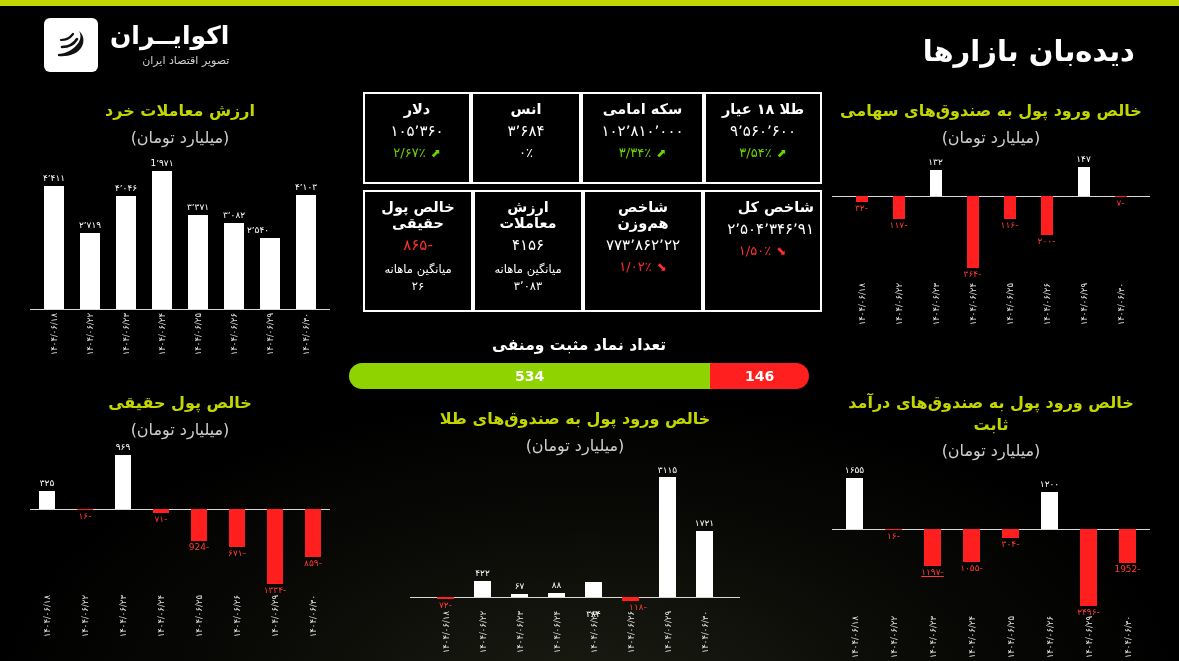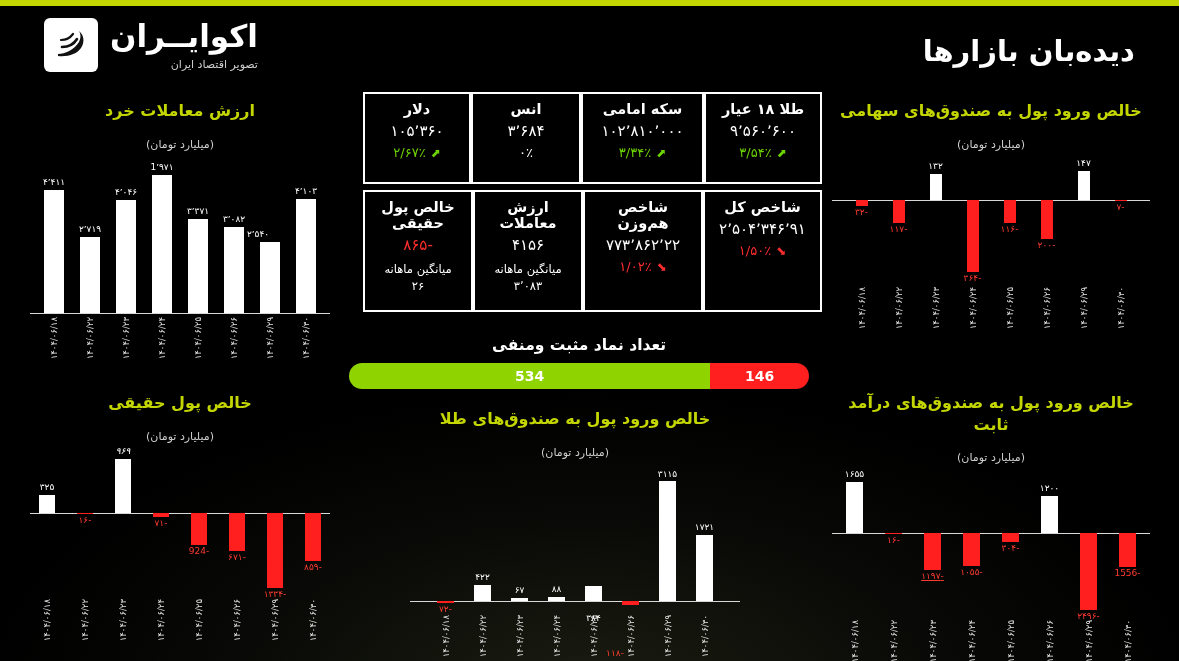--- a/index.html
+++ b/index.html
@@ -30,35 +30,35 @@
     flex-direction: row-reverse;
   }
   .brand-mark {
     width: 54px; height: 54px; border-radius: 6px;
     background: #ffffff;
     display: flex; align-items: center; justify-content: center;
   }
   .brand-mark svg { display: block; }
   .brand-text { text-align: right; line-height: 1.15; }
   .brand-title {
-    color: #fff; font-size: 31px; font-weight: 700; letter-spacing: 1px;
+    color: #fff; font-size: 25px; font-weight: 700; letter-spacing: 1px;
   }
   .brand-sub { color: #cfcfcf; font-size: 11px; margin-top: 4px; }
   .page-title {
     position: absolute; right: 44px; top: 28px;
     color: #fff; font-size: 29px; font-weight: 700;
   }
 
   
   .panel { position: absolute; }
   .panel-title {
     color: #c3d600; font-size: 16px; font-weight: 700; text-align: center;
     line-height: 1.35;
   }
-  .panel-sub { color: #cfcfcf; font-size: 11px; text-align: center; margin-top: 16px; }
+  .panel-sub { color: #cfcfcf; font-size: 16px; text-align: center; margin-top: 6px; }
   .chart { position: relative; }
   .axis {
     position: absolute; left: 0; width: 100%; height: 1px; background: #d8d8d8;
   }
   .bar { position: absolute; bottom: 0; }
   .bar-label {
     position: absolute; left: 50%; transform: translateX(-50%);
     font-size: 9px; white-space: nowrap; color: #ffffff;
   }
   .bar-label.neg { color: #ff3b30; }
@@ -182,21 +182,21 @@
           </div>
         </div>
         <div class="mbox" style="width: 120px; height: 122px;">
           <div class="m-label">شاخص هم‌وزن</div>
           <div class="m-value">۷۷۳٬۸۶۲٬۲۲</div>
           <div class="m-change down">
             <span>۱/۰۲٪</span>
             <span class="arrow">⬊</span>
           </div>
         </div>
-        <div class="mbox" style="width: 119px; height: 122px;">
+        <div class="mbox" style="width: 119px; height: 122px; text-align: right;">
           <div class="m-label">شاخص کل</div>
           <div class="m-value">۲٬۵۰۴٬۳۴۶٬۹۱</div>
           <div class="m-change down">
             <span>۱/۵۰٪</span>
             <span class="arrow">⬊</span>
           </div>
         </div>
       </div>
   </div>
 
@@ -277,21 +277,21 @@
   <div class="panel" id="panel-haghighi" style="left:30px;  top:392px; width:300px;">
       <div class="panel-title" style="color: rgb(195, 214, 0);">خالص پول حقیقی</div>
       <div class="panel-sub">(میلیارد تومان)</div>
       <div class="chart" style="height: 140px; margin-top: 12px;">
         <div class="axis" style="top: 58.8px;"></div>
         <div class="bar" style="left: 9px; width: 16px; top: 40.6px; height: 18.2px; bottom: auto; position: absolute; background: rgb(255, 255, 255);"></div>
         <div class="bar-label" style="position: absolute; left: 17px; top: 27.6px; text-align: center;">۳۲۵</div>
         <div class="bar" style="left: 47px; width: 16px; top: 58.8px; height: 1px; bottom: auto; position: absolute; background: rgb(255, 31, 31);"></div>
         <div class="bar-label neg" style="position: absolute; left: 55px; top: 60.696px;">-۱۶</div>
         <div class="bar" style="left: 85px; width: 16px; top: 4.536px; height: 54.264px; bottom: auto; position: absolute; background: rgb(255, 255, 255);"></div>
-        <div class="bar-label" style="position: absolute; left: 93px; top: -8.464px; font-style: italic;">۹۶۹</div>
+        <div class="bar-label" style="position: absolute; left: 93px; top: -8.464px;">۹۶۹</div>
         <div class="bar" style="left: 123px; width: 16px; top: 58.8px; height: 3.976px; bottom: auto; position: absolute; background: rgb(255, 31, 31);"></div>
         <div class="bar-label neg" style="position: absolute; left: 131px; top: 63.776px;">-۷۱</div>
         <div class="bar" style="left: 161px; width: 16px; top: 58.8px; height: 31.696px; bottom: auto; position: absolute; background: rgb(255, 31, 31);"></div>
         <div class="bar-label neg" style="position: absolute; left: 169px; top: 91.496px;">-924</div>
         <div class="bar" style="left: 199px; width: 16px; top: 58.8px; height: 37.576px; bottom: auto; position: absolute; background: rgb(255, 31, 31);"></div>
         <div class="bar-label neg" style="position: absolute; left: 207px; top: 97.376px;">-۶۷۱</div>
         <div class="bar" style="left: 237px; width: 16px; top: 58.8px; height: 74.704px; bottom: auto; position: absolute; background: rgb(255, 31, 31);"></div>
         <div class="bar-label neg" style="position: absolute; left: 245px; top: 134.504px;">-۱۳۳۴</div>
         <div class="bar" style="left: 275px; width: 16px; top: 58.8px; height: 48.104px; bottom: auto; position: absolute; background: rgb(255, 31, 31);"></div>
         <div class="bar-label neg" style="position: absolute; left: 283px; top: 107.904px;">-۸۵۹</div>
@@ -316,21 +316,21 @@
         <div class="bar-label neg" style="position: absolute; left: 35.5px; top: 133.809px;">-۷۲</div>
         <div class="bar" style="left: 64px; width: 17px; top: 113.913px; height: 16.1421px; bottom: auto; position: absolute; background: rgb(255, 255, 255);"></div>
         <div class="bar-label" style="position: absolute; left: 72.5px; top: 100.913px;">۴۲۲</div>
         <div class="bar" style="left: 101px; width: 17px; top: 127.492px; height: 2.56284px; bottom: auto; position: absolute; background: rgb(255, 255, 255);"></div>
         <div class="bar-label" style="position: absolute; left: 109.5px; top: 114.492px;">۶۷</div>
         <div class="bar" style="left: 138px; width: 17px; top: 126.689px; height: 3.36612px; bottom: auto; position: absolute; background: rgb(255, 255, 255);"></div>
         <div class="bar-label" style="position: absolute; left: 146.5px; top: 113.689px;">۸۸</div>
         <div class="bar" style="left: 175px; width: 17px; top: 115.366px; height: 14.6885px; bottom: auto; position: absolute; background: rgb(255, 255, 255);"></div>
         <div class="bar-label" style="position: absolute; left: 183.5px; top: 102.366px; margin-top: 40px;">۳۸۴</div>
         <div class="bar" style="left: 212px; width: 17px; top: 130.055px; height: 4.51366px; bottom: auto; position: absolute; background: rgb(255, 31, 31);"></div>
-        <div class="bar-label neg" style="position: absolute; left: 205px; top: 135.568px; margin-top: 42px;">-۱۱۸</div>
+        <div class="bar-label neg" style="position: absolute; left: 228px; top: 135.568px;">-۱۱۸</div>
         <div class="bar" style="left: 249px; width: 17px; top: 10.9016px; height: 119.153px; bottom: auto; position: absolute; background: rgb(255, 255, 255);"></div>
         <div class="bar-label" style="position: absolute; left: 257.5px; top: -2.09836px;">۳۱۱۵</div>
         <div class="bar" style="left: 286px; width: 17px; top: 64.224px; height: 65.8306px; bottom: auto; position: absolute; background: rgb(255, 255, 255);"></div>
         <div class="bar-label" style="position: absolute; left: 294.5px; top: 51.224px;">۱۷۲۱</div>
       </div>
       <div class="xlabels" style="position: relative; height: 62px; margin-top: 4px;">
         <div class="xlabel" style="left: 30.5px; top: 0px;">۱۴۰۴/۰۶/۱۸</div>
         <div class="xlabel" style="left: 67.5px; top: 0px;">۱۴۰۴/۰۶/۲۲</div>
         <div class="xlabel" style="left: 104.5px; top: 0px;">۱۴۰۴/۰۶/۲۳</div>
         <div class="xlabel" style="left: 141.5px; top: 0px;">۱۴۰۴/۰۶/۲۴</div>
@@ -353,21 +353,21 @@
         <div class="bar-label neg" style="position: absolute; left: 100.5px; top: 94.7538px; text-decoration: underline;">-۱۱۹۷</div>
         <div class="bar" style="left: 131px; width: 17px; top: 56.9231px; height: 32.4615px; bottom: auto; position: absolute; background: rgb(255, 31, 31);"></div>
         <div class="bar-label neg" style="position: absolute; left: 139.5px; top: 90.3846px;">-۱۰۵۵</div>
         <div class="bar" style="left: 170px; width: 17px; top: 56.9231px; height: 9.35385px; bottom: auto; position: absolute; background: rgb(255, 31, 31);"></div>
         <div class="bar-label neg" style="position: absolute; left: 178.5px; top: 67.2769px;">-۳۰۴</div>
         <div class="bar" style="left: 209px; width: 17px; top: 20px; height: 36.9231px; bottom: auto; position: absolute; background: rgb(255, 255, 255);"></div>
         <div class="bar-label" style="position: absolute; left: 217.5px; top: 7px;">۱۲۰۰</div>
         <div class="bar" style="left: 248px; width: 17px; top: 56.9231px; height: 76.8px; bottom: auto; position: absolute; background: rgb(255, 31, 31);"></div>
         <div class="bar-label neg" style="position: absolute; left: 256.5px; top: 134.723px;">-۲۴۹۶</div>
         <div class="bar" style="left: 287px; width: 17px; top: 56.9231px; height: 33.7231px; bottom: auto; position: absolute; background: rgb(255, 31, 31);"></div>
-        <div class="bar-label neg" style="position: absolute; left: 295.5px; top: 91.6462px;">-1556</div>
+        <div class="bar-label neg" style="position: absolute; left: 295.5px; top: 91.6462px;">-1952</div>
       </div>
       <div class="xlabels" style="position: relative; height: 62px; margin-top: 4px;">
         <div class="xlabel" style="left: 17.5px; top: 0px;">۱۴۰۴/۰۶/۱۸</div>
         <div class="xlabel" style="left: 56.5px; top: 0px;">۱۴۰۴/۰۶/۲۲</div>
         <div class="xlabel" style="left: 95.5px; top: 0px;">۱۴۰۴/۰۶/۲۳</div>
         <div class="xlabel" style="left: 134.5px; top: 0px;">۱۴۰۴/۰۶/۲۴</div>
         <div class="xlabel" style="left: 173.5px; top: 0px;">۱۴۰۴/۰۶/۲۵</div>
         <div class="xlabel" style="left: 212.5px; top: 0px;">۱۴۰۴/۰۶/۲۶</div>
         <div class="xlabel" style="left: 251.5px; top: 0px;">۱۴۰۴/۰۶/۲۹</div>
         <div class="xlabel" style="left: 290.5px; top: 0px;">۱۴۰۴/۰۶/۳۰</div>

